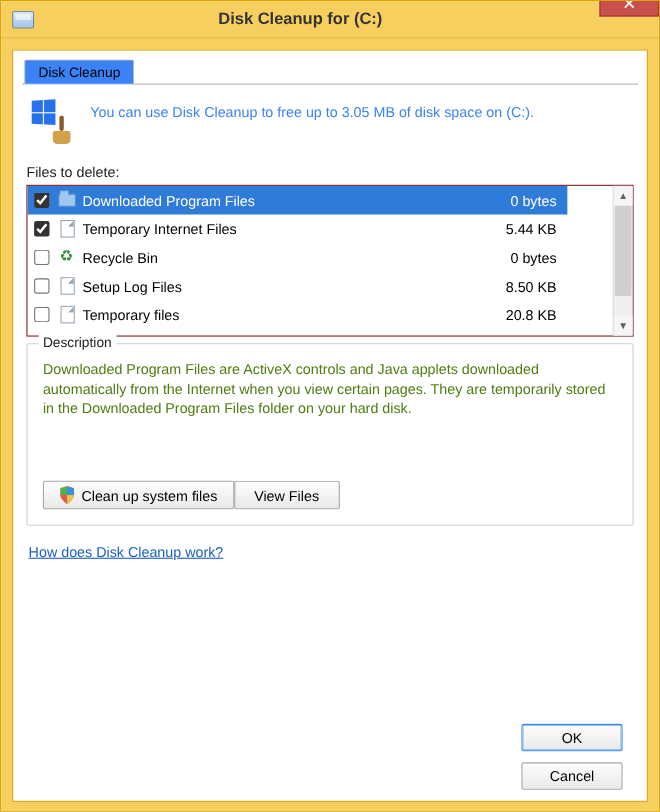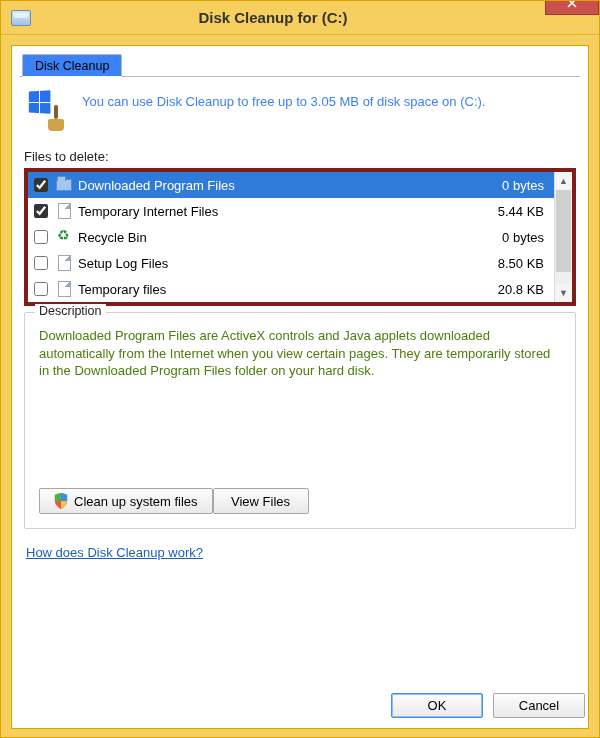--- a/index.html
+++ b/index.html
@@ -113,24 +113,25 @@
     line-height: 1.35;
     color: #3b82f6;
     padding-top: 2px;
   }
   .files-label {
     margin: 14px 4px 4px 4px;
     font-size: 13px;
     color: #222;
   }
   .listbox {
-    border: 4px solid #7f1d1d;
+    border: 1px solid #7f1d1d;
     height: 138px;
     margin: 0 4px;
     display: flex;
+    gap: 41px;
   }
   .list-rows {
     flex: 1;
     overflow: hidden;
   }
   .row {
     display: flex;
     align-items: center;
     height: 26px;
     padding-left: 6px;
@@ -169,21 +170,21 @@
     display:flex; justify-content:space-between;
     font-size:13px; color:#222;
     margin: 14px 10px 10px 6px;
   }
   .group-box{
     border:1px solid #d0d0d0;
     border-radius:2px;
     margin: 6px 4px 0 4px;
     padding: 14px 14px 16px 14px;
     position:relative;
-    height: 217px;
+    height: 166px;
   }
   .group-box .legend{
     position:absolute; top:-9px; left:10px;
     background:#fff; padding:0 4px; font-size:12.5px; color:#222;
   }
   .desc-text{
     font-size:13px; line-height:1.35; color:#4d7c0f;
   }
   .group-buttons{
     position:absolute; bottom:14px; left:14px; right:28px;
@@ -202,22 +203,22 @@
   .shield-icon{width:14px;height:16px;}
   .help-link{
     display:block;
     margin: 16px 6px 0 6px;
     color:#1a5fbf;
     text-decoration:underline;
     font-size:13px;
   }
   .dialog-buttons{
     position:absolute;
-    right:3px; bottom:10px;
-    display:flex; gap:10px;
+    right:22px; bottom:10px;
+    display:flex; gap:10px;flex-direction:column;
   }
   .dialog-buttons .win-btn{ min-width:92px; padding:4px 10px; }
   .dialog-buttons .win-btn.default{
     border:1px solid #3e90e8;
     box-shadow: inset 0 0 0 1px #8fbfee;
   }
 </style>
 </head>
 <body>
 

